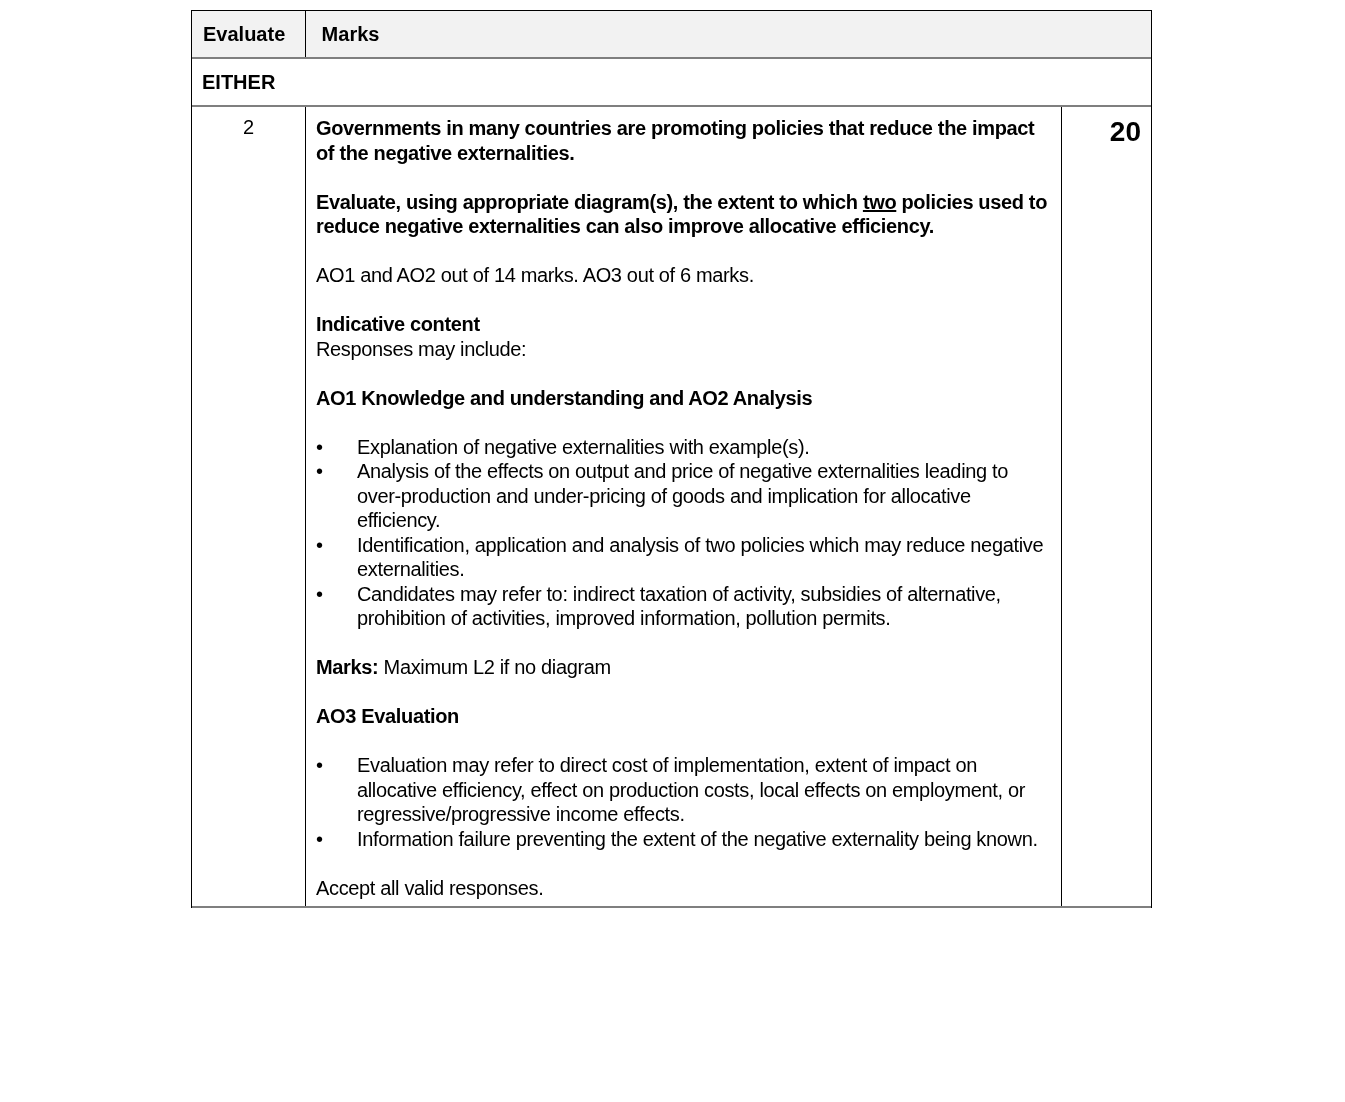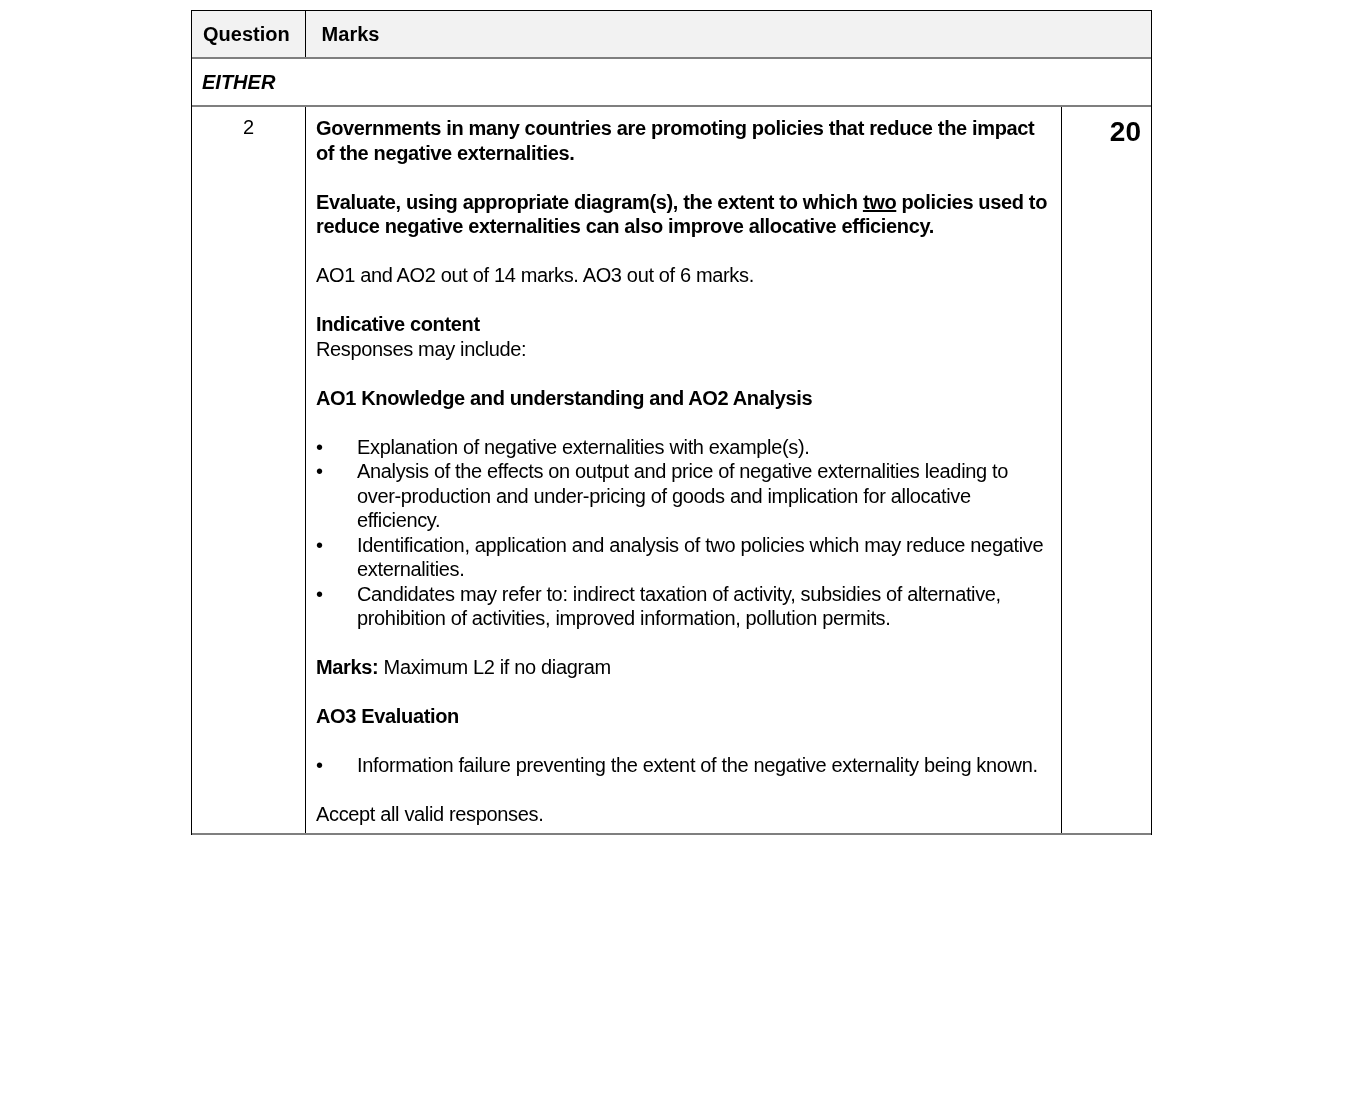--- a/index.html
+++ b/index.html
@@ -13,59 +13,60 @@
   }
   .row { display: flex; }
   .hdr { background: #f2f2f2; height: 46px; border-top: 1px solid #000; border-bottom: 2px solid #7f7f7f; }
   .hdr .c { font-weight: bold; font-size: 20px; display: flex; align-items: center; }
   .c1 { width: 114px; border-right: 1px solid #000; box-sizing: border-box; }
   .c2 { width: 756px; border-right: 1px solid #000; box-sizing: border-box; }
   .c3 { width: 89px; box-sizing: border-box; }
   .hdr .c1 { padding-left: 11px; }
   .hdr .c2 { justify-content: center; }
   .hdr .c3 { justify-content: center; }
-  .either { height: 46px; border-bottom: 2px solid #7f7f7f; font-weight: bold; font-size: 20px; display: flex; align-items: center; padding-left: 10px; font-style: italic; }
+  .either { height: 46px; border-bottom: 2px solid #7f7f7f; font-weight: bold; font-size: 20px; display: flex; align-items: center; padding-left: 10px; }
   .body-row { border-bottom: 2px solid #7f7f7f; }
   .body-row .c1 { text-align: center; font-size: 20px; padding-top: 9px; }
   .body-row .c3 { text-align: right; font-size: 28px; font-weight: bold; padding: 9px 10px 0 0; }
   .body-row .c2 { padding: 9px 10px 6px 10px; font-size: 20px; line-height: 24.5px; }
   .p { margin: 0 0 24.5px 0; }
   .b { font-weight: bold; }
   .u { text-decoration: underline; }
   .cond { letter-spacing: -0.35px; }
   ul.bl { list-style: none; margin: 0 0 24.5px 0; padding: 0; }
   ul.bl li { position: relative; padding-left: 41px; }
   ul.bl li::before { content: "\2022"; position: absolute; left: 0; top: 0; font-size: 20px; }
   .last { margin-bottom: 0; }
 </style>
 </head>
 <body>
 
 <div class="tbl">
   <div class="row hdr">
-    <div class="c c1">Question</div>
+    <div class="c c1">Evaluate</div>
     <div class="c c3">Marks</div>
   </div>
   <div class="either">EITHER</div>
   <div class="row body-row">
     <div class="c1">2</div>
     <div class="c2 cond">
       <p class="p b">Governments in many countries are promoting policies that reduce the impact of the negative externalities.</p>
       <p class="p b"><span>Evaluate, using appropriate diagram(s), the extent to which </span><span class="u">two</span><span> policies used to reduce negative externalities can also improve allocative efficiency.</span></p>
       <p class="p">AO1 and AO2 out of 14 marks. AO3 out of 6 marks.</p>
       <p class="p"><span class="b">Indicative content</span><br><span>Responses may include:</span></p>
       <p class="p b">AO1 Knowledge and understanding and AO2 Analysis</p>
       <ul class="bl">
         <li>Explanation of negative externalities with example(s).</li>
         <li>Analysis of the effects on output and price of negative externalities leading to over-production and under-pricing of goods and implication for allocative efficiency.</li>
         <li>Identification, application and analysis of two policies which may reduce negative externalities.</li>
         <li>Candidates may refer to: indirect taxation of activity, subsidies of alternative, prohibition of activities, improved information, pollution permits.</li>
       </ul>
       <p class="p"><span class="b">Marks:</span><span> Maximum L2 if no diagram</span></p>
       <p class="p b">AO3 Evaluation</p>
       <ul class="bl">
+        <li>Evaluation may refer to direct cost of implementation, extent of impact on allocative efficiency, effect on production costs, local effects on employment, or regressive/progressive income effects.</li>
         <li>Information failure preventing the extent of the negative externality being known.</li>
       </ul>
       <p class="p last">Accept all valid responses.</p>
     </div>
     <div class="c3">20</div>
   </div>
 </div>
 
 </body></html>

